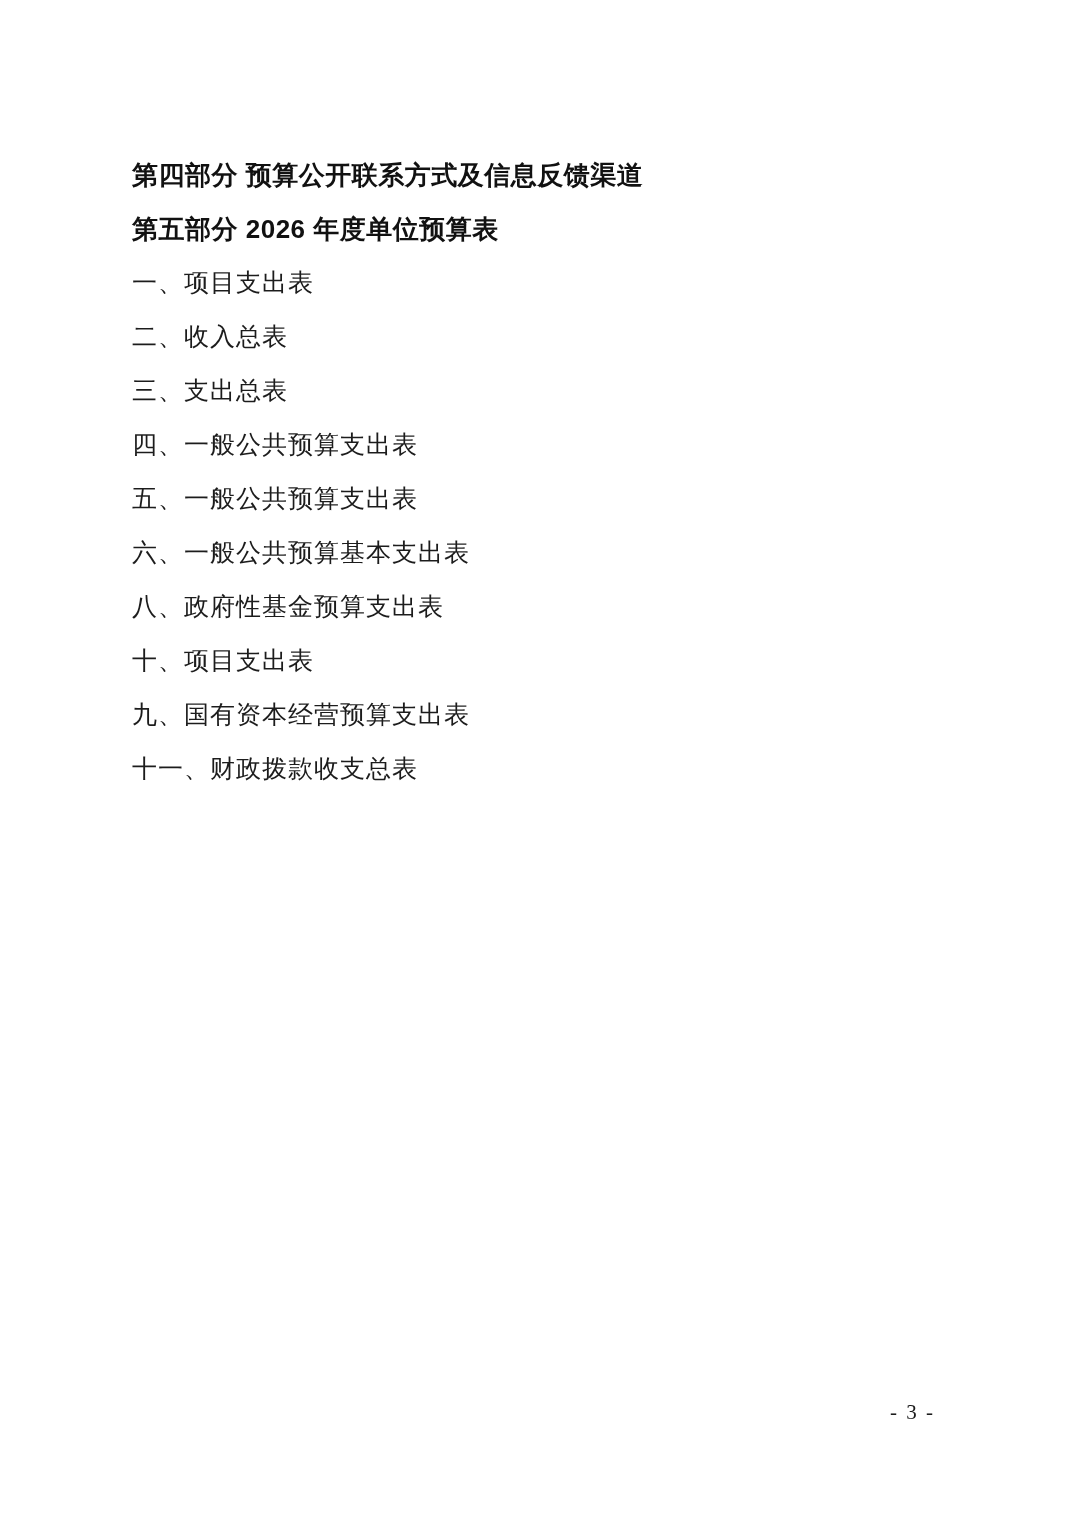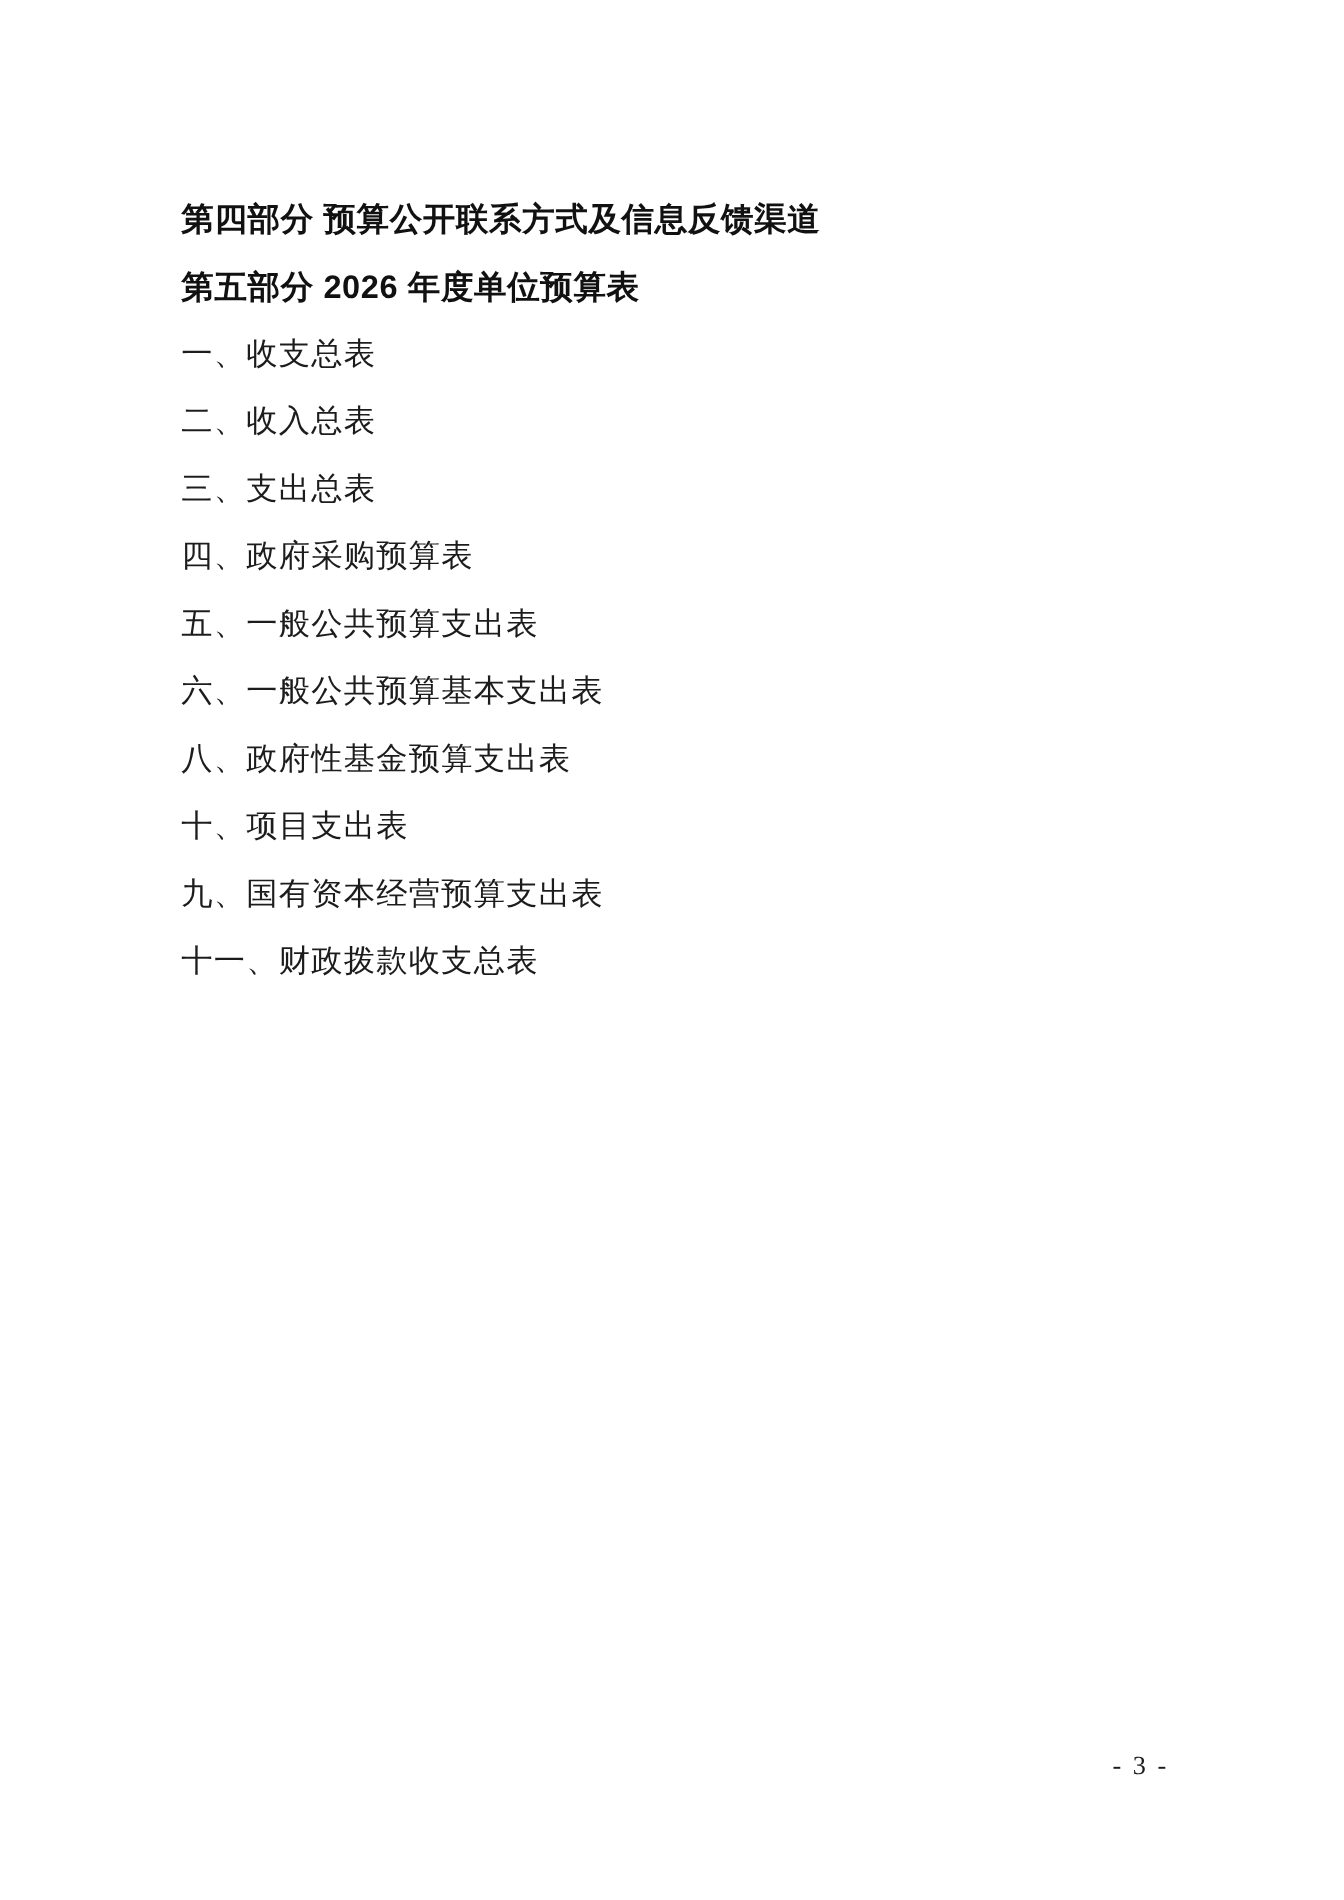--- a/index.html
+++ b/index.html
@@ -15,21 +15,21 @@
     position: relative;
     width: 1075px;
     height: 1520px;
     margin: 0 auto;
     background: #ffffff;
     overflow: hidden;
     box-sizing: border-box;
   }
   .content {
     position: absolute;
-    left: 145px;
+    left: 132px;
     top: 148px;
     width: 790px;
   }
   .heading-line {
     font-family: "Liberation Sans", sans-serif;
     font-weight: bold;
     font-size: 26px;
     line-height: 54px;
     letter-spacing: 0.5px;
     color: #111111;
@@ -57,24 +57,24 @@
 </style>
 </head>
 <body>
 
 <div class="page">
   <div class="content">
 
     <div class="heading-line">第四部分  预算公开联系方式及信息反馈渠道</div>
     <div class="heading-line">第五部分  2026 年度单位预算表</div>
 
-    <div class="toc-line">一、收支总表</div>
+    <div class="toc-line">一、项目支出表</div>
     <div class="toc-line">二、收入总表</div>
     <div class="toc-line">三、支出总表</div>
-    <div class="toc-line">四、政府采购预算表</div>
+    <div class="toc-line">四、一般公共预算支出表</div>
     <div class="toc-line">五、一般公共预算支出表</div>
     <div class="toc-line">六、一般公共预算基本支出表</div>
     <div class="toc-line">八、政府性基金预算支出表</div>
     <div class="toc-line">十、项目支出表</div>
     <div class="toc-line">九、国有资本经营预算支出表</div>
     <div class="toc-line">十一、财政拨款收支总表</div>
 
   </div>
 
   <div class="page-number">- 3 -</div>

